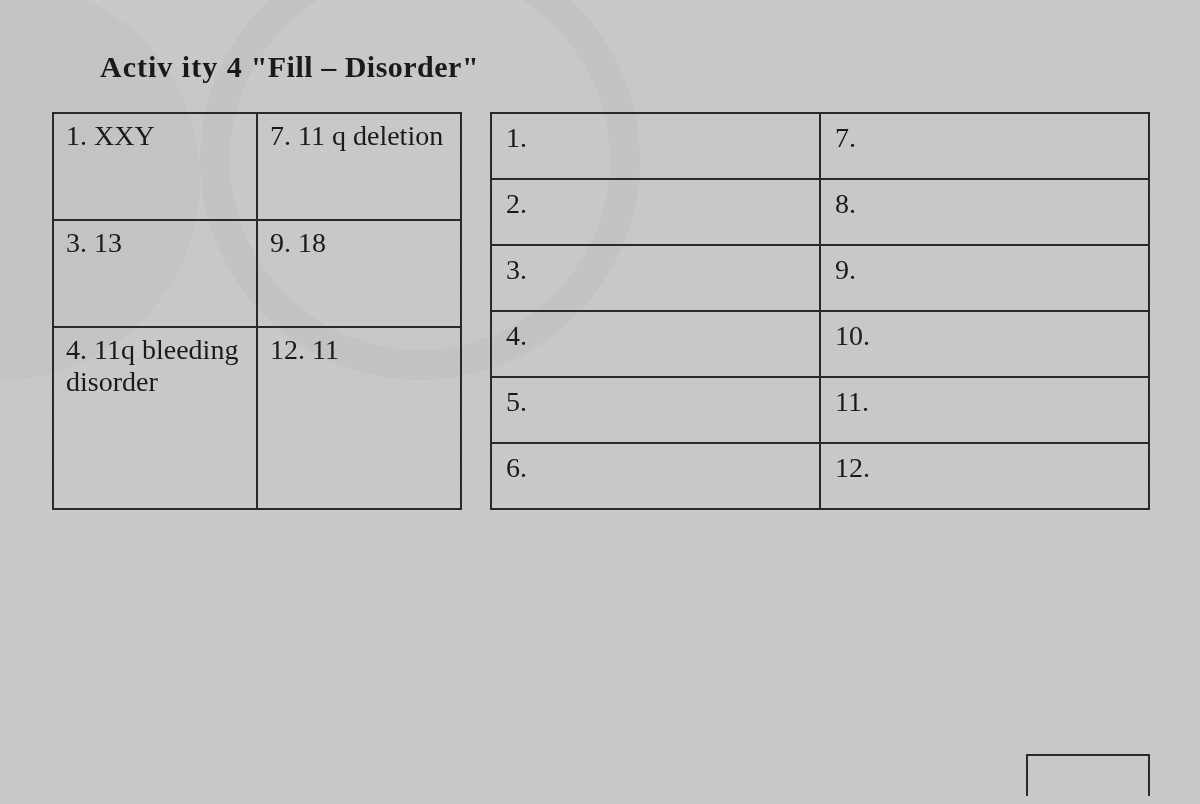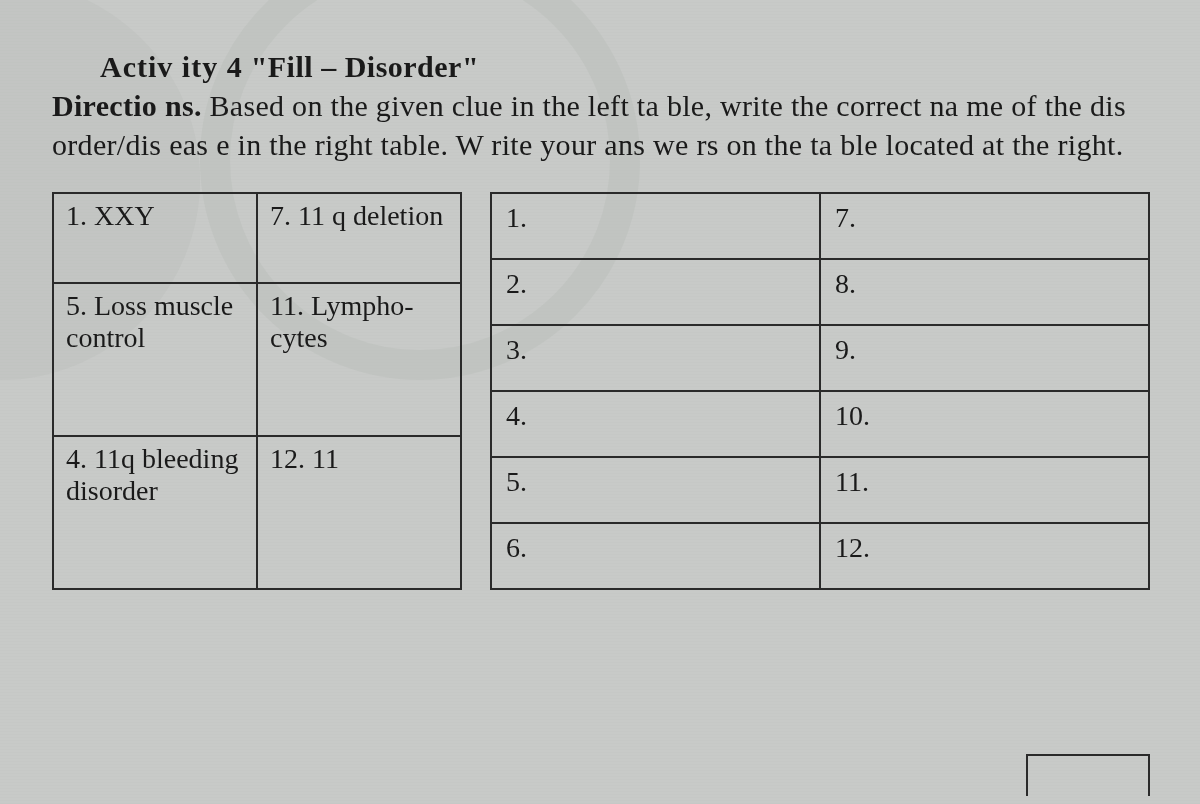--- a/index.html
+++ b/index.html
@@ -122,34 +122,31 @@
 <div class="page">
   <div class="watermark2"></div>
   <div class="watermark"></div>
   <div class="content">
 
     <div class="title-line">
       <span class="title-activity">Activ ity 4</span>
       <span>"Fill – Disorder"</span>
     </div>
 
-    <div class="directions">
-      <span class="bold">Directio ns.</span><span> Based on the given clue in the left ta ble, write the correct na me of the dis order/dis eas e in the right table. W rite your ans we rs on the ta ble located at the right.</span>
-    </div>
 
     <div class="tables-wrap">
       <table class="clue-table">
         <tbody>
             <tr>
           <td class="col1">1. XXY</td>
           <td class="col2">7. 11 q deletion</td>
         </tr>
         <tr>
-          <td class="col1">5. Loss muscle control</td>
-          <td class="col2">11. Lympho- cytes</td>
+          <td class="col1">3. 13</td>
+          <td class="col2">9. 18</td>
         </tr>
         <tr>
           <td class="col1">4. 11q bleeding disorder</td>
           <td class="col2">12. 11</td>
         </tr>
       </tbody>
         </table>
 
       <table class="answer-table">
         <tbody>

